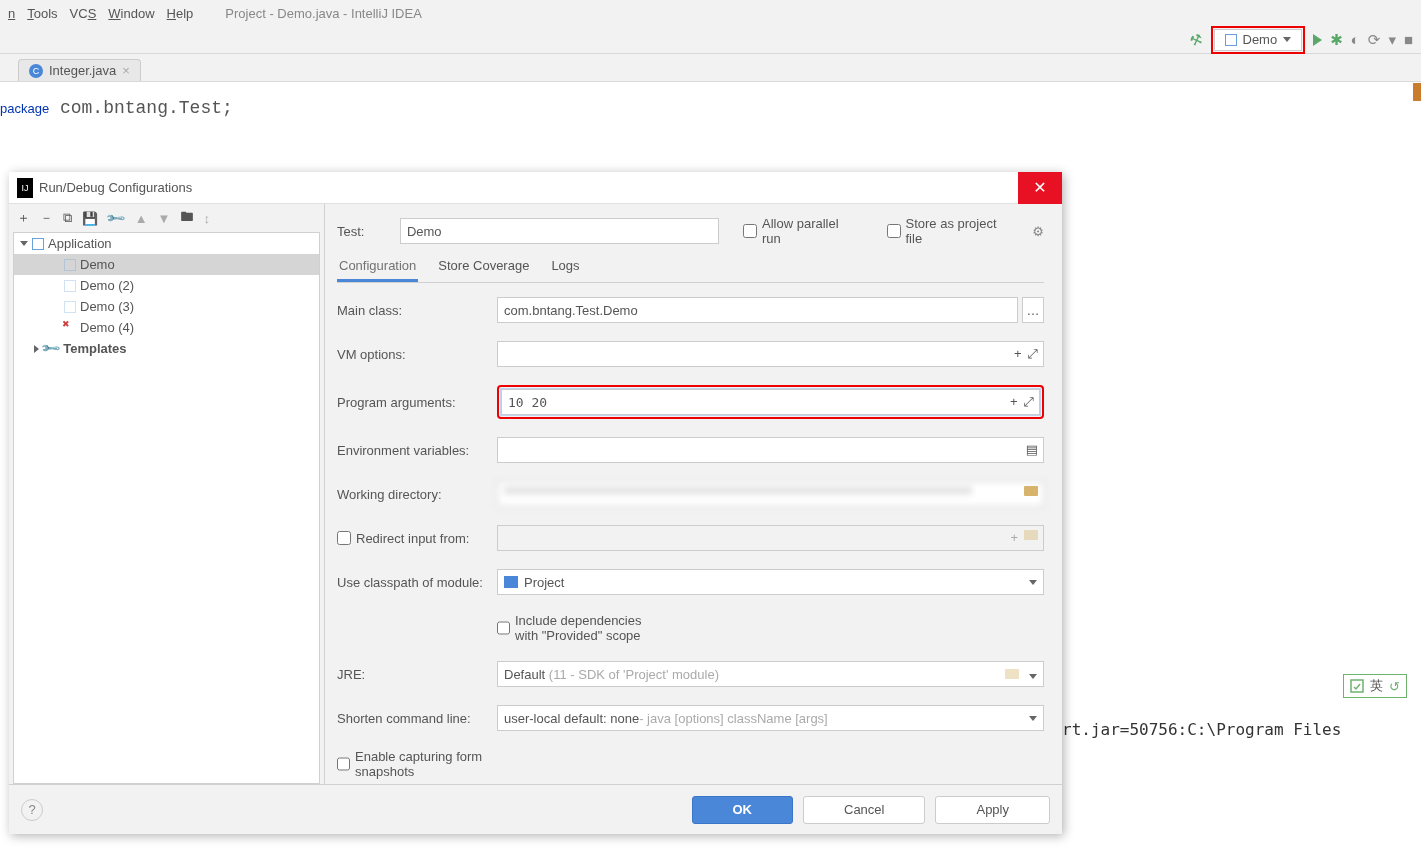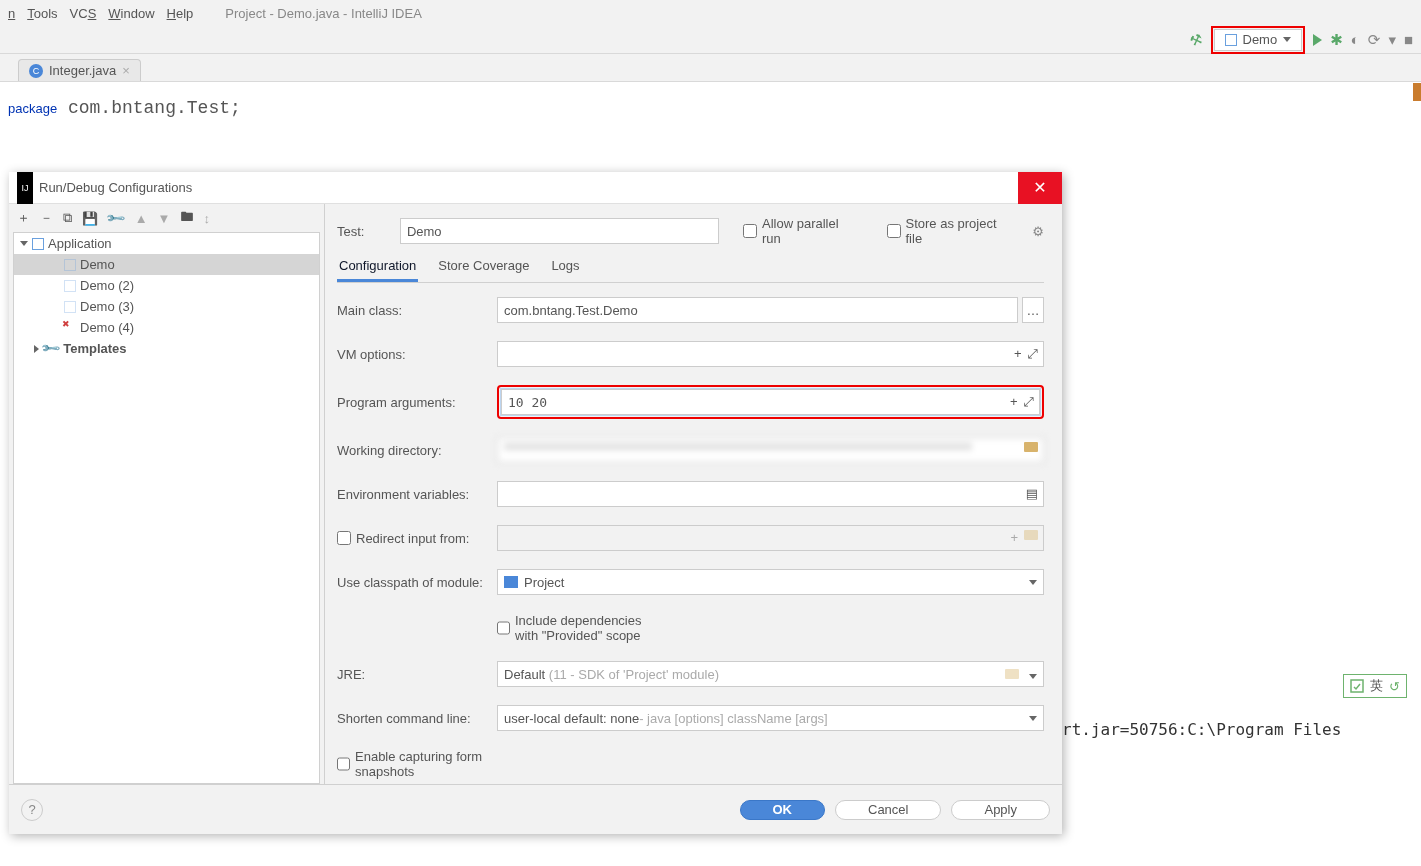--- a/index.html
+++ b/index.html
@@ -7,21 +7,21 @@
 .menubar{height:26px;display:flex;align-items:center;padding:0 8px;gap:12px;background:#f2f2f2}
 .menubar span{cursor:pointer}
 .menubar .title{margin-left:20px;color:#888}
 .menubar .u{text-decoration:underline;text-decoration-skip-ink:none}
 .toolbar-row{height:28px;background:#f2f2f2;display:flex;align-items:center;justify-content:flex-end;padding-right:8px;gap:8px;border-bottom:1px solid #d9d9d9}
 .runcfg{border:2px solid #e00;padding:1px}
 .runcfg-inner{border:1px solid #ccc;background:#fff;display:flex;align-items:center;gap:6px;padding:2px 10px;height:22px}
 .tabbar{height:28px;background:#f2f2f2;border-bottom:1px solid #d9d9d9;display:flex;align-items:flex-end;padding-left:18px}
 .filetab{background:#e8e8e8;border:1px solid #ccc;border-bottom:none;padding:3px 10px;display:flex;align-items:center;gap:6px;border-radius:4px 4px 0 0}
 .filetab .close{color:#aaa;cursor:pointer}
-.editor{padding:12px 0 0 8px;font-family:"Consolas","Courier New",monospace;font-size:18px;line-height:1.6}
+.editor{padding:12px 0 0 0;font-family:"Consolas","Courier New",monospace;font-size:18px;line-height:1.6}
 .kw{color:#0033b3}
 .stripe{position:absolute;top:83px;right:0;width:8px;height:18px;background:#c97c2e}
 .dialog{position:absolute;left:9px;top:172px;width:1053px;height:662px;background:#f2f2f2;box-shadow:2px 2px 10px rgba(0,0,0,.3);display:flex;flex-direction:column}
 .dlg-title{height:32px;background:#fff;display:flex;align-items:center;justify-content:space-between;padding-left:8px;border-bottom:1px solid #e0e0e0}
 .dlg-title .t{display:flex;align-items:center;gap:6px}
 .dlg-close{width:44px;height:32px;background:#e81123;color:#fff;display:flex;align-items:center;justify-content:center;font-size:16px;cursor:pointer}
 .dlg-body{flex:1;display:flex;overflow:hidden}
 .left-pane{width:316px;border-right:1px solid #d0d0d0;display:flex;flex-direction:column}
 .lp-tools{height:28px;display:flex;align-items:center;gap:10px;padding:0 8px;color:#666}
 .lp-tools span{cursor:pointer}
@@ -29,37 +29,37 @@
 .tnode{padding:3px 6px 3px 18px;display:flex;align-items:center;gap:4px;cursor:pointer}
 .tnode.root{padding-left:6px;font-weight:normal}
 .tnode.sel{background:#d5d5d5}
 .tnode.tmpl{padding-left:20px;font-weight:bold}
 .right-pane{flex:1;display:flex;flex-direction:column;padding:12px 18px 0 12px;overflow:auto;position:relative}
 .row{display:flex;align-items:center;margin-bottom:8px}
 .row label{width:160px}
 .row input[type=text],.row select,.field{flex:1;height:26px;border:1px solid #ccc;background:#fff;padding:0 6px;font-size:13px}
 .tabs{display:flex;gap:18px;border-bottom:1px solid #d0d0d0;margin:8px 0 14px 0}
 .tabs .tab{padding:4px 2px 6px 2px;cursor:pointer}
-.tabs .tab.active{color:#0f172a;border-bottom:3px solid #4a87d8}
+.tabs .tab.active{color:#737373;border-bottom:3px solid #4a87d8}
 .name-row{display:flex;align-items:center;gap:12px}
 .name-row .nm{width:52px}
 .name-row input{width:326px;height:26px;border:1px solid #ccc;padding:0 6px}
 .chk{display:flex;align-items:center;gap:5px}
 .chk input{width:14px;height:14px}
 .form-area{display:flex;flex-direction:column;gap:10px}
 .field-btn{width:22px;height:26px;border:1px solid #ccc;background:#fff;margin-left:4px;display:flex;align-items:center;justify-content:center;cursor:pointer}
 .highlight-box{border:2px solid #e00;border-radius:4px;padding:2px}
 .highlight-box input{border:1px solid #7aa7d8;outline:1px solid #bcd4ef;height:24px;width:100%;padding:0 6px;font-family:monospace}
 .blur{filter:blur(3px);color:#aaa;user-select:none}
 .sel-field{display:flex;align-items:center;border:1px solid #ccc;background:#fff;height:26px;padding:0 6px;flex:1;position:relative}
 .sel-field .arrow{position:absolute;right:6px;color:#666}
 .dlg-foot{height:50px;display:flex;align-items:center;justify-content:space-between;padding:0 12px;border-top:1px solid #d0d0d0}
 .help{width:22px;height:22px;border:1px solid #ccc;border-radius:11px;display:flex;align-items:center;justify-content:center;color:#888;cursor:pointer}
 .btns{display:flex;gap:10px}
-.btn{height:20px;padding:0 32px;border:1px solid #ccc;background:#fff;border-radius:10px;display:flex;align-items:center;cursor:pointer}
+.btn{height:28px;padding:0 40px;border:1px solid #ccc;background:#fff;border-radius:3px;display:flex;align-items:center;cursor:pointer}
 .btn.primary{background:#4a87d8;color:#fff;border:1px solid #3a77c8;font-weight:bold}
 .tri{display:inline-block;width:0;height:0;border-left:4px solid transparent;border-right:4px solid transparent;border-top:5px solid #666}
 .tri-r{display:inline-block;width:0;height:0;border-top:4px solid transparent;border-bottom:4px solid transparent;border-left:5px solid #666}
 .play{display:inline-block;width:0;height:0;border-top:6px solid transparent;border-bottom:6px solid transparent;border-left:9px solid #59a869}
 .bug{color:#59a869;font-size:15px}
 .tb-ic{color:#888;cursor:pointer;font-size:15px}
 .gear{color:#888}
 .console-frag{position:absolute;left:1062px;top:720px;font-family:monospace;font-size:16px;color:#333}
 .ime{position:absolute;right:14px;top:674px;border:1px solid #6eb36e;padding:2px 6px;display:flex;align-items:center;gap:6px;background:#fff}
 .folder-ic{width:14px;height:10px;background:#d8b36c;display:inline-block;position:relative;border-radius:1px}
@@ -122,21 +122,21 @@
       <rect x="1" y="1" width="12" height="12" fill="none" stroke="#6eb36e" stroke-width="1.5"></rect>
       <path d="M4 8l2 2 4-5" fill="none" stroke="#6eb36e" stroke-width="1.5"></path>
     </svg>
   <span>英</span>
   <span style="color:#6eb36e">↺</span>
 </div>
 
 <div class="dialog">
   <div class="dlg-title">
     <div class="t">
-      <span style="width:16px;height:32px;background:#000;color:#fff;font-size:9px;display:inline-flex;align-items:center;justify-content:center">IJ</span>
+      <span style="width:16px;height:20px;background:#000;color:#fff;font-size:9px;display:inline-flex;align-items:center;justify-content:center">IJ</span>
       <span>Run/Debug Configurations</span>
     </div>
     <div class="dlg-close">✕</div>
   </div>
   <div class="dlg-body">
     <div class="left-pane">
       <div class="lp-tools">
         <span>＋</span>
         <span>－</span>
         <span>⧉</span>
@@ -218,34 +218,34 @@
         <div class="row">
           <label>Program arguments:</label>
           <div class="highlight-box" style="flex:1">
             <div style="position:relative"><input type="text" value="10 20" style=""><span class="mini-ic">
                   <span>+</span>
                   <span>⤢</span>
                 </span></div>
           </div>
         </div>
         <div class="row">
+          <label>Environment variables:</label>
+          <div class="indent">
+              <input type="text" style="width: 100%;">
+              <span class="mini-ic">
+                <span>▤</span>
+              </span>
+            </div>
+        </div>
+        <div class="row">
           <label>Working directory:</label>
           <div class="indent">
               <div class="field blur">xxxxxxxxxxxxxxxxxxxxxxxxxxxxxxxxxxxxxxxxxxxxxxxxxxxxxxxxxxxxxxxxxxxxxxxx</div>
               <span class="mini-ic">
                 <span class="folder-ic"></span>
-              </span>
-            </div>
-        </div>
-        <div class="row">
-          <label>Environment variables:</label>
-          <div class="indent">
-              <input type="text" style="width: 100%;">
-              <span class="mini-ic">
-                <span>▤</span>
               </span>
             </div>
         </div>
         <div class="row">
           <label class="chk" style="width:160px">
               <input type="checkbox" style="">
               <span>Redirect input from:</span>
             </label>
           <div class="indent">
               <input type="text" style="width: 100%; background: rgb(242, 242, 242);" disabled="">

